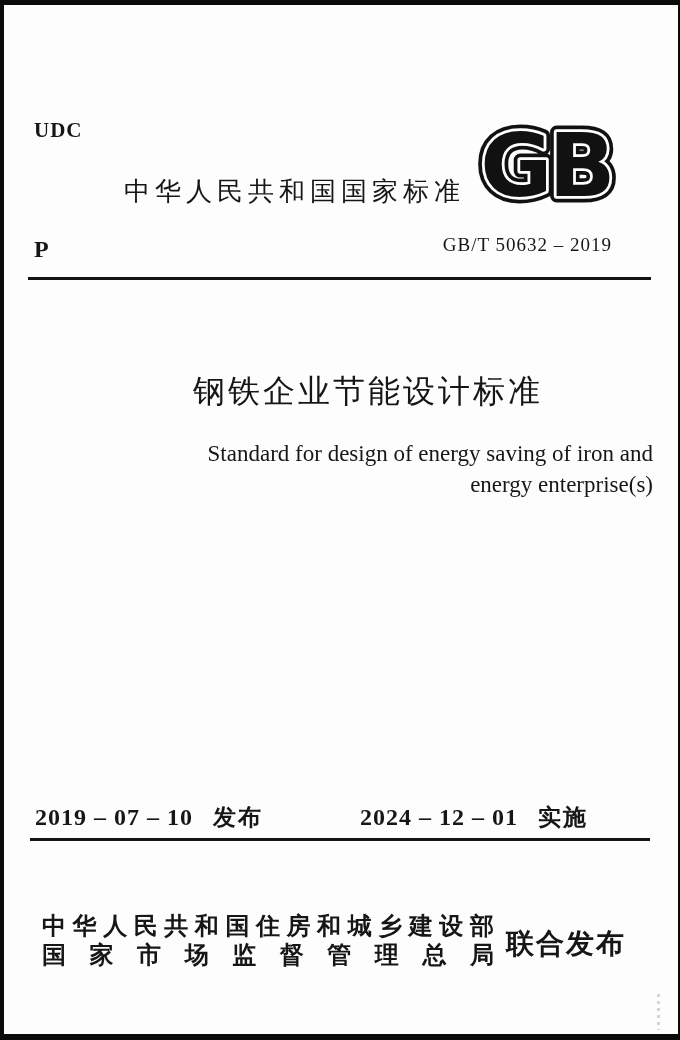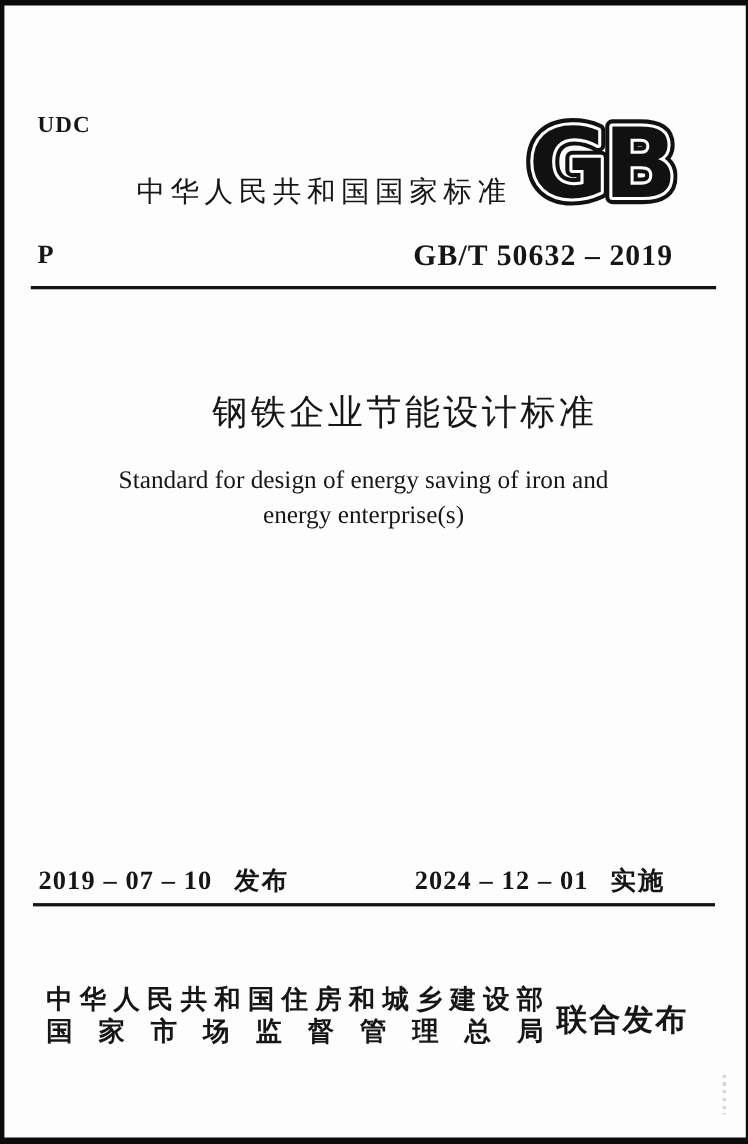--- a/index.html
+++ b/index.html
@@ -10,59 +10,59 @@
     box-sizing: border-box;
     margin: 0 auto;
     background: #fdfdfd;
     border-style: solid;
     border-color: #0b0b0b;
     border-width: 5px 2px 6px 4px;
     overflow: hidden;
     color: #161616;
     font-family: "Liberation Serif", "DejaVu Serif", serif;
   }
-  .abs { position: absolute; }
+  .abs { position: absolute; margin-top: 17px; }
 
   .udc {
     left: 30px; top: 96px;
     font-size: 21px; font-weight: bold; letter-spacing: 1px;
   }
   .ns-label {
     left: 120px; top: 152px;
     font-family: "Liberation Sans", "DejaVu Sans", sans-serif;
     font-size: 26px; letter-spacing: 5px; white-space: nowrap;
   }
   .gb-logo { left: 472px; top: 100px; width: 140px; height: 92px; }
   .gb-logo svg { width: 100%; height: 100%; display: block; }
   .gb-logo text {
     font-family: "DejaVu Sans", "Liberation Sans", sans-serif;
     font-weight: bold; font-size: 88px; letter-spacing: -4px;
   }
   .p-code { left: 30px; top: 214px; font-size: 24px; font-weight: bold; }
   .std-code {
     right: 66px; top: 212px;
-    font-size: 27px; font-weight: bold; white-space: pre; letter-spacing: 1px;
+    font-size: 19px; font-weight: normal; white-space: pre; letter-spacing: 1px;
   }
   .rule { background: #141414; height: 3px; }
   .rule-header { left: 24px; top: 255px; width: 623px; }
   .rule-footer { left: 26px; top: 816px; width: 620px; }
 
   .title-zh {
     left: 0; top: 348px; width: 652px;
     text-align: center;
     font-size: 32px; letter-spacing: 3px; white-space: nowrap; padding-left: 38px;
   }
   .title-en {
     left: 4px; top: 416px; width: 645px;
-    text-align: center;
+    text-align: right;
     font-size: 23px; line-height: 31px;
   }
 
   .dates-row {
-    left: 31px; right: 73px; top: 780px;
+    left: 31px; right: 90px; top: 780px;
     display: flex; justify-content: space-between; align-items: baseline;
     font-size: 24px; font-weight: bold; text-align: center;
   }
   .date-num { white-space: pre; letter-spacing: 1px; }
   .date-label {
     font-family: "Liberation Sans", "DejaVu Sans", sans-serif;
     font-size: 23px; margin-left: 14px; letter-spacing: 2px;
   }
 
   .pub-block { left: 38px; top: 889px; width: 452px; }

